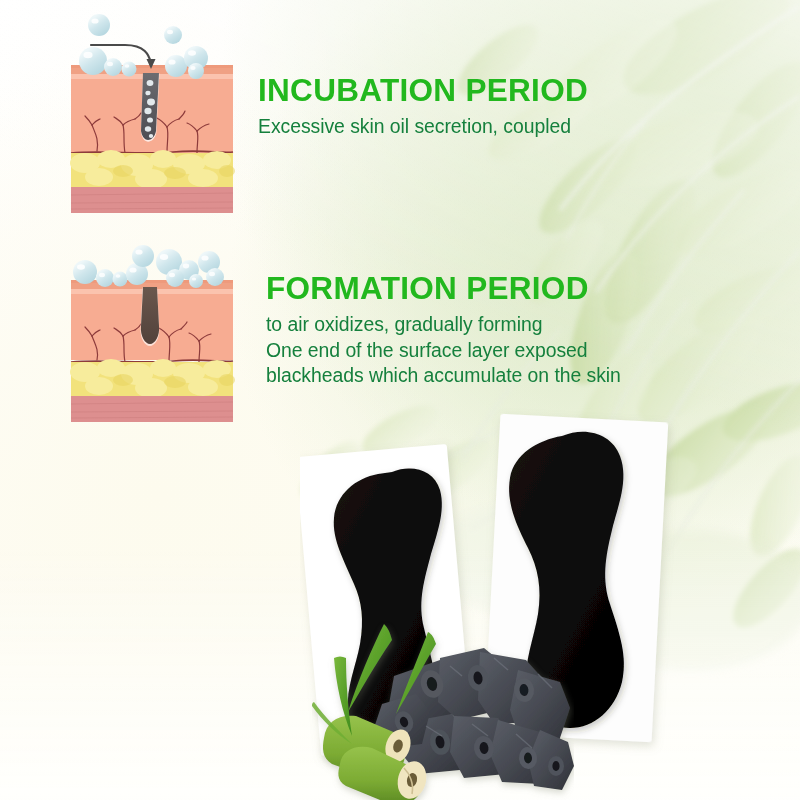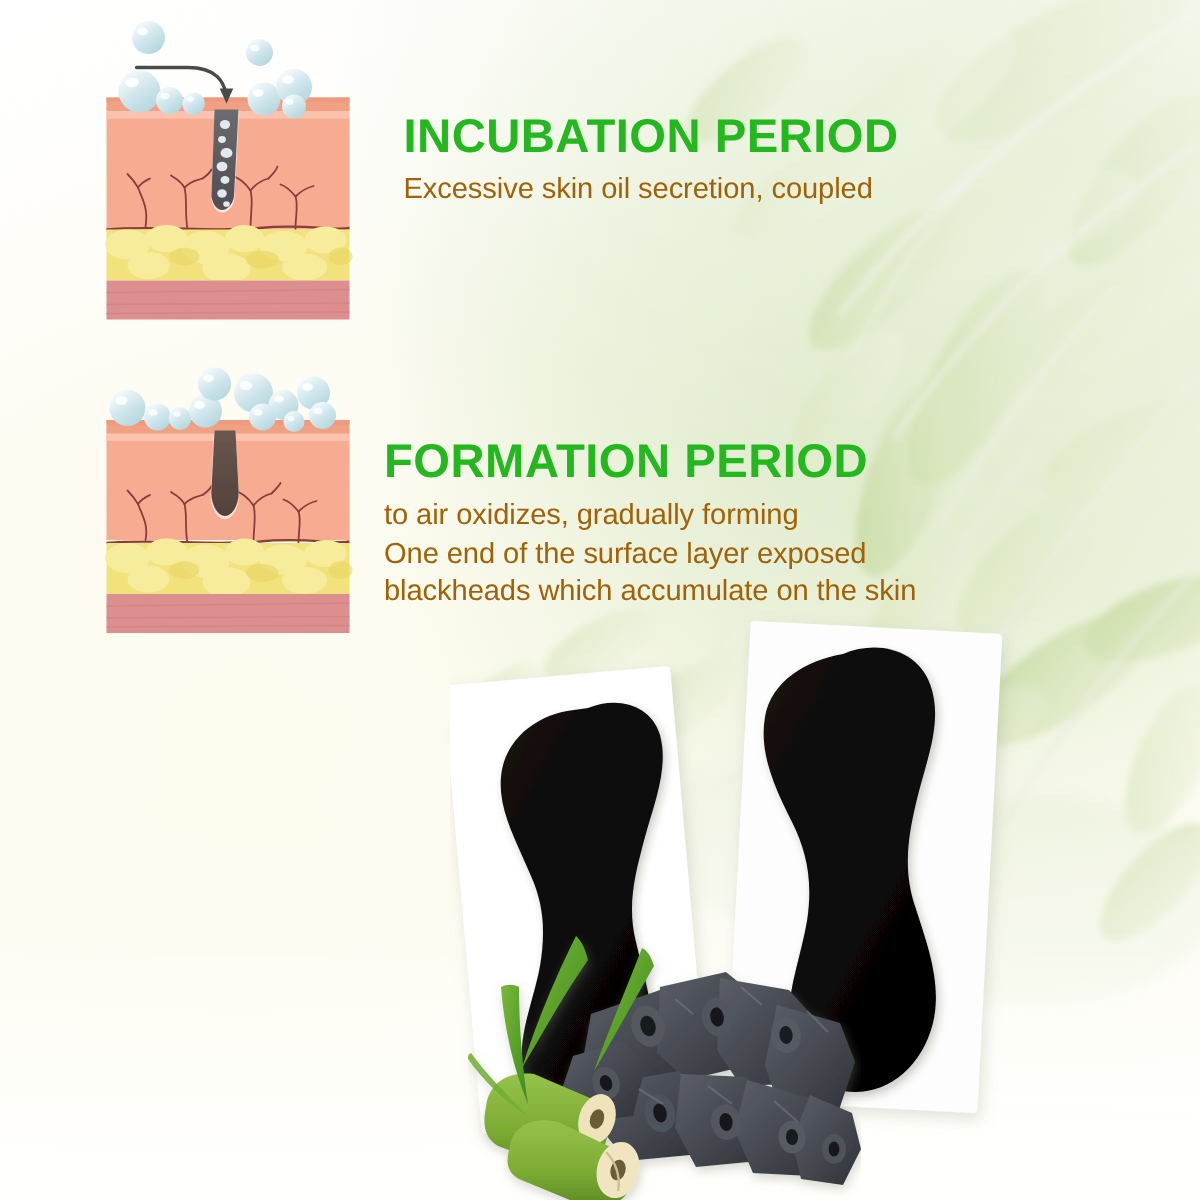--- a/index.html
+++ b/index.html
@@ -27,33 +27,33 @@
   }
   .leafsvg{position:absolute;inset:0;}
 
   
   .panel{position:absolute;}
   #panel-incubation{left:63px;top:3px;width:178px;height:222px;}
   #panel-formation{left:63px;top:240px;width:178px;height:190px;}
 
   
   .block{position:absolute;}
-  #text-incubation{left:269px;top:74px;width:400px;}
-  #text-formation{left:256px;top:272px;width:440px;margin-top:19px;}
+  #text-incubation{left:258px;top:74px;width:400px;}
+  #text-formation{left:266px;top:272px;width:440px;}
   .heading{
     color:#22b81e;
     font-size:31.5px;
     font-weight:bold;
     letter-spacing:0.3px;
     line-height:1.05;
     margin:0 0 7px 0;
     white-space:nowrap;
   }
   .body{
-    color:#a16207;
+    color:#15803d;
     font-size:19.4px;
     line-height:25.5px;
     margin:0;
     letter-spacing:-0.05px;
   }
   .body .ln{display:block;white-space:nowrap;}
 
   
   #product-photo{position:absolute;left:300px;top:408px;width:500px;height:392px;}
   #charcoal-cluster{position:absolute;left:312px;top:618px;width:262px;height:182px;}

